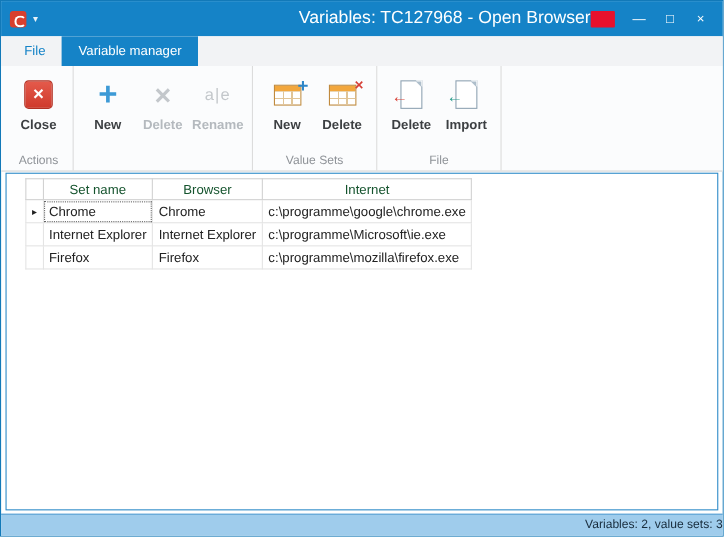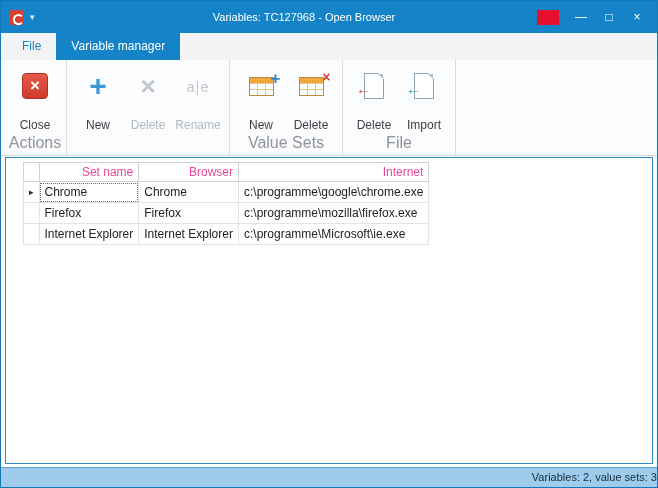--- a/index.html
+++ b/index.html
@@ -8,35 +8,35 @@
     width:658px; height:488px; background:#fff;
     border:1px solid #1279b8; display:flex; flex-direction:column;
     position:relative;
   }
   
   .titlebar{ height:32px; background:#1583c7; display:flex; align-items:center; color:#fff; flex:0 0 auto; }
   .tb-left{ display:flex; align-items:center; gap:6px; padding-left:8px; width:70px; }
   .app-icon{ width:15px; height:15px; background:#d8402f; border-radius:3px; position:relative; }
   .app-icon::after{ content:""; position:absolute; left:4px; top:4px; width:7px; height:7px; border:2px solid #fff; border-right-color:transparent; border-radius:50%; }
   .qat-chevron{ font-size:9px; line-height:10px; opacity:.9; cursor:default; }
-  .tb-title{ flex:1; text-align:center; font-size:11px; white-space:nowrap; overflow:hidden; }
+  .tb-title{ flex:1; text-align:right; font-size:16px; white-space:nowrap; overflow:hidden; }
   .tb-controls{ display:flex; align-items:center; gap:0; padding-right:6px; }
   .wbtn{ width:28px; height:22px; display:flex; align-items:center; justify-content:center; font-size:12px; color:#fff; }
   .wbtn.red{ width:22px; height:15px; background:#e8112d; border-radius:1px; margin-right:8px; }
   
   .tabs{ height:27px; background:#f2f3f5; display:flex; padding-left:6px; flex:0 0 auto; }
   .tab{ padding:0 15px; line-height:27px; font-size:12px; color:#1583c7; cursor:default; }
   .tab.active{ background:#1583c7; color:#fff;text-align:right; }
   
   .ribbon{ height:96px; background:#fbfcfd; border-bottom:1px solid #d6d6d6; display:flex; padding-left:3px; flex:0 0 auto; }
   .rgroup{ position:relative; display:flex; align-items:flex-start; padding:5px 6px 17px 6px; border-right:1px solid #dcdcdc; }
-  .rcaption{ position:absolute; left:0; right:0; bottom:3px; text-align:center; font-size:16px; color:#8f9398; }
+  .rcaption{ position:absolute; left:0; right:0; bottom:3px; text-align:center; font-size:11px; color:#8f9398; }
   .rbtn{ width:50px; display:flex; flex-direction:column; align-items:center; padding-top:3px; font-size:12px; color:#3c3f42; cursor:default; }
   .rbtn .ic{ height:36px; display:flex; align-items:center; justify-content:center; position:relative; }
-  .rbtn .lbl{ margin-top:14px; }
+  .rbtn .lbl{ margin-top:2px;font-weight:bold; }
   .rbtn.disabled{ color:#b4b9be; }
   
   .ic-close-red{ width:26px; height:26px; background:linear-gradient(#e45a4b,#cf3a2c); border:1px solid #b23023; border-radius:4px; color:#fff; font-size:17px; font-weight:bold; display:flex; align-items:center; justify-content:center; }
   .ic-plus-blue{ color:#3d9ad6; font-size:30px; font-weight:bold; line-height:30px; }
   .ic-x-gray{ color:#c3c7cb; font-size:26px; font-weight:bold; line-height:28px; }
   .ic-rename{ color:#c3c7cb; font-size:15px; font-weight:normal; letter-spacing:1px; }
   .tbl-ic{ width:25px; height:19px; border:1px solid #c08a3e; background:linear-gradient(#f2a73d 0 5px, #fff 5px); position:relative; }
   .tbl-ic::before{ content:""; position:absolute; left:0; right:0; top:5px; bottom:0;
      background:
        repeating-linear-gradient(90deg, transparent 0 7px, #e0c496 7px 8px),
@@ -47,21 +47,21 @@
   .page-ic{ width:20px; height:26px; border:1px solid #8fa3b3; background:#fff; position:relative; }
   .page-ic::before{ content:""; position:absolute; top:-1px; right:-1px; border-style:solid; border-width:0 6px 6px 0; border-color:transparent #fbfcfd transparent transparent; }
   .page-ic::after{ content:""; position:absolute; top:0px; right:0px; border-style:solid; border-width:0 5px 5px 0; border-color:transparent #aebecb transparent transparent; }
   .page-arrow{ position:absolute; left:-9px; bottom:1px; font-size:15px; font-weight:bold; }
   .page-arrow.export{ color:#d9453a; }
   .page-arrow.import{ color:#2f9e8f; }
   
   .main{ flex:1 1 auto; margin:1px 4px 3px 4px; border:1px solid #2d8bc8; background:#fff; padding:4px 0 0 17px; overflow:hidden; }
   table.grid{ border-collapse:collapse; font-size:12px; color:#222; table-layout:fixed; }
   .c-ind{ width:14px; } .c-set{ width:92px; } .c-browser{ width:98px; } .c-path{ width:177px; }
-  table.grid th{ border:1px solid #d2d2d2; background:#fff; font-weight:normal; color:#ec4899; text-align:right; height:19px; padding:0 5px; white-space:nowrap; overflow:hidden; }
+  table.grid th{ border:1px solid #d2d2d2; background:#fff; font-weight:normal; color:#14532d; text-align:center; height:19px; padding:0 5px; white-space:nowrap; overflow:hidden; }
   table.grid td{ border:1px solid #e4e4e4; height:21px; padding:0 5px; white-space:nowrap; overflow:hidden; background:#fff; }
   td.ind, th.ind{ padding:0; text-align:center; background:#fbfbfb; font-size:9px; color:#222; }
   td.sel{ background:#cde6f8; }
   td.focus-cell{ outline:1px dotted #666; outline-offset:-2px; }
   
   .statusbar{ height:20px; background:#9fccec; border-top:1px solid #5ea3d4; font-size:11px; color:#18many? }
   .statusbar{ height:20px; background:#9fccec; border-top:1px solid #5ea3d4; font-size:11px; color:#182c3c; line-height:19px; padding-left:7px; flex:0 0 auto;text-align:right; }
 </style>
 </head>
 <body>
@@ -180,30 +180,30 @@
       </thead>
       <tbody>
         <tr>
           <td class="ind"><span>▸</span></td>
           <td class="focus-cell">Chrome</td>
           <td class="sel">Chrome</td>
           <td class="sel">c:\programme\google\chrome.exe</td>
         </tr>
         <tr>
           <td class="ind"></td>
+          <td>Internet Explorer</td>
+          <td>Internet Explorer</td>
+          <td>c:\programme\Microsoft\ie.exe</td>
+        </tr>
+        <tr>
+          <td class="ind"></td>
           <td>Firefox</td>
           <td>Firefox</td>
           <td>c:\programme\mozilla\firefox.exe</td>
         </tr>
-        <tr>
-          <td class="ind"></td>
-          <td>Internet Explorer</td>
-          <td>Internet Explorer</td>
-          <td>c:\programme\Microsoft\ie.exe</td>
-        </tr>
       </tbody>
     </table>
   </div>
 
   <div class="statusbar">
     <span>Variables: 2, value sets: 3</span>
   </div>
 
 </div>
 

